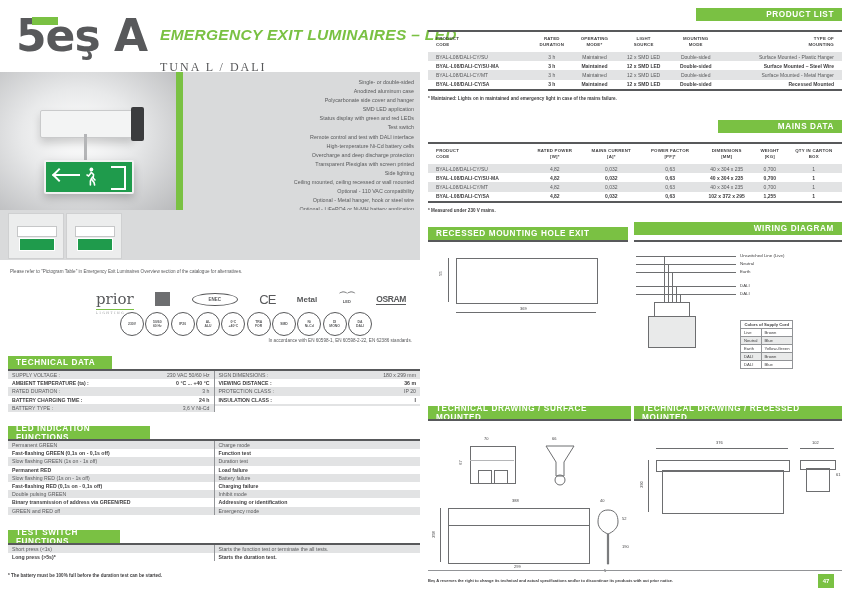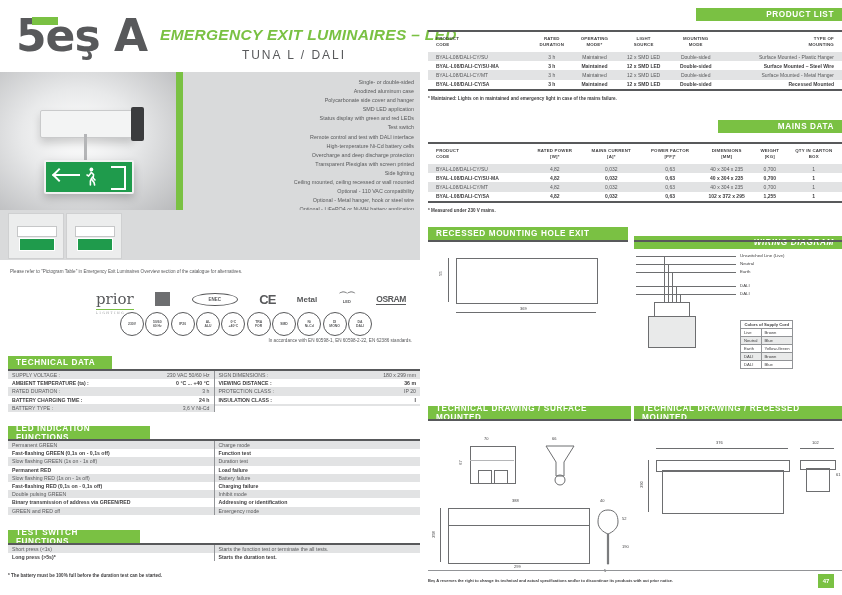--- a/index.html
+++ b/index.html
@@ -25,22 +25,22 @@
   }
   #logo .greenblock{
     position:absolute;left:16px;top:3px;width:26px;height:8px;background:#7ac143;
   }
   #title-wrap{position:absolute;left:160px;top:26px;width:420px;}
   #title{
     color:#7ac143;font-size:15.5px;font-weight:bold;letter-spacing:.3px;
     font-style:italic;
   }
   #subtitle{
-    color:#58595b;font-size:12px;letter-spacing:2px;text-align:center;
-    width:268px;margin-top:4px;
+    color:#58595b;font-size:12px;letter-spacing:2px;text-align:left;
+    width:268px;margin-top:16px;font-family:Liberation Serif, serif;
   }
 
   
   #left{position:absolute;left:0;top:72px;width:420px;}
 
   #hero{position:relative;width:420px;height:138px;background:#d9dadb;}
   #hero .photo{
     position:absolute;left:0;top:0;width:176px;height:138px;
     background:radial-gradient(ellipse at 45% 45%, #ffffff 0%, #e8e9ea 42%, #b9babc 100%);
   }
@@ -104,21 +104,21 @@
     display:flex;align-items:center;justify-content:space-between;
   }
   .elco{font-family:"DejaVu Serif", serif;font-size:15px;color:#58595b;position:relative;}
   .elco .ul{position:absolute;left:0;bottom:-2px;width:100%;height:1.5px;background:#7ac143;}
   .elco .sub{position:absolute;left:0;bottom:-7px;font-size:3px;letter-spacing:1.6px;color:#929497;}
   .cert-sq{width:15px;height:14px;background:#6d6e70;}
   .cert-oval{
     width:44px;height:11px;border:1.6px solid #58595b;border-radius:50%;
     display:flex;align-items:center;justify-content:center;font-size:4.5px;font-weight:bold;
   }
-  .cert-ce{font-size:13px;font-weight:bold;letter-spacing:-1px;}
+  .cert-ce{font-size:13px;font-weight:normal;letter-spacing:-1px;}
   .cert-rohs{font-size:8px;font-weight:bold;position:relative;}
   .cert-led{text-align:center;font-size:4px;font-weight:bold;line-height:5px;}
   .cert-led .domes{font-size:9px;letter-spacing:-1px;}
   .cert-osram{font-size:8.5px;font-weight:bold;letter-spacing:-.4px;border-bottom:1.5px solid #58595b;}
 
   #certrow2{
     position:absolute;left:120px;top:30px;width:252px;height:24px;
     display:flex;align-items:center;justify-content:space-between;
   }
   .badge{
@@ -438,21 +438,21 @@
                 </tr>
                 <tr class="alt">
                   <td>Emergency mode</td>
                 </tr>
               </tbody>
             </table>
           </div>
       </div>
     </div>
 
-    <div class="bar lbar" style="top:458px;width:132px;">TEST SWITCH FUNCTIONS</div>
+    <div class="bar lbar" style="top:458px;width:112px;">TEST SWITCH FUNCTIONS</div>
     <div class="rule" style="position:absolute;left:8px;top:471px;width:412px;"></div>
     <div style="position:absolute;left:8px;top:473px;width:412px;">
       <div class="splitwrap">
         <div class="half">
             <table class="dt" id="ts-left">
               <tbody>
                 <tr class="alt">
                   <td>Short press (&lt;1s)</td>
                 </tr>
                 <tr class="bold">
@@ -582,21 +582,21 @@
             <td>102 x 372 x 295</td>
             <td>1,255</td>
             <td>1</td>
           </tr>
         </tbody>
       </table>
     <div class="rule" style="position:absolute;left:0;top:193px;width:414px;"></div>
     <div class="foot-note" style="position:absolute;left:0;top:200px;">* Measured under 230 V mains.</div>
 
     <div class="bar rbar" style="position:absolute;left:0;top:219px;width:200px;">RECESSED MOUNTING HOLE EXIT</div>
-    <div class="bar rbar" style="position:absolute;left:206px;top:228px;width:208px;justify-content:flex-end;font-style:italic;">WIRING DIAGRAM</div>
+    <div class="bar rbar" style="position:absolute;left:206px;top:214px;width:208px;justify-content:flex-end;">WIRING DIAGRAM</div>
     <div class="rule" style="position:absolute;left:0;top:232px;width:200px;"></div>
     <div class="rule" style="position:absolute;left:206px;top:232px;width:208px;"></div>
 
     <div class="drawbox" style="position:absolute;left:0;top:236px;width:200px;height:110px;">
       <div class="rect" style="left:28px;top:14px;width:140px;height:44px;"></div>
       <div class="dl" style="left:20px;top:14px;width:1px;height:44px;"></div>
       <div class="dim" style="left:10px;top:27px;transform:rotate(-90deg);">55</div>
       <div class="dl" style="left:28px;top:68px;width:140px;height:1px;"></div>
       <div class="dim" style="left:90px;top:62px;background:#fff;padding:0 2px;">369</div>
     </div>

